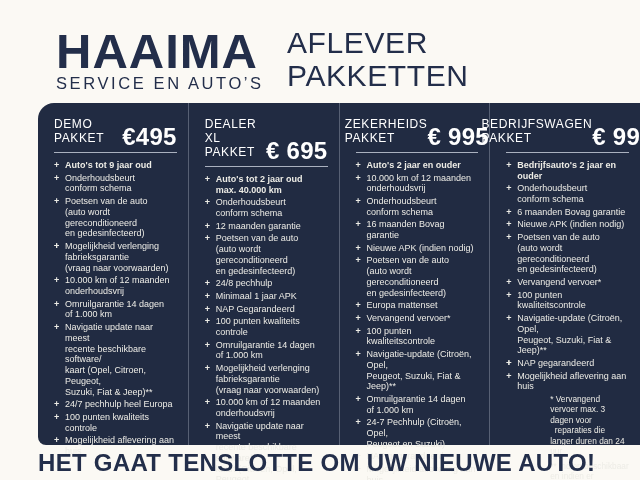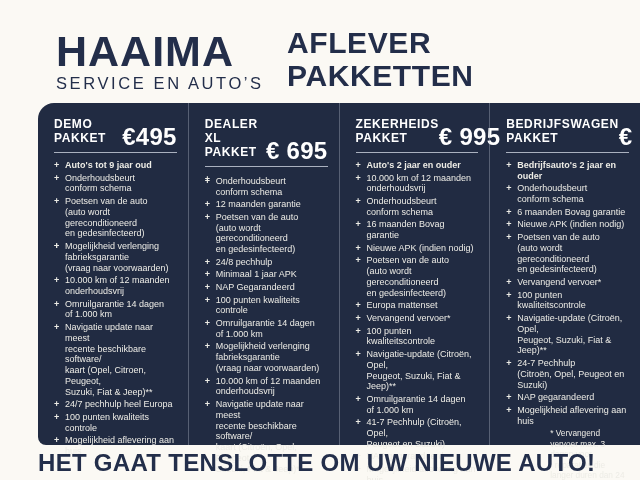--- a/index.html
+++ b/index.html
@@ -13,21 +13,21 @@
   body{
     background:var(--bg);
     font-family:"Liberation Sans","DejaVu Sans",sans-serif;
     position:relative;
     overflow:hidden;
   }
   
   .header{position:absolute;left:0;top:0;width:640px;height:103px;}
   .logo{position:absolute;left:56px;top:30px;color:var(--navy);}
   .logo-name{
-    font-size:43px;font-weight:800;letter-spacing:1px;line-height:42px;
+    font-size:49px;font-weight:800;letter-spacing:1px;line-height:42px;
   }
   .logo-sub{
     font-size:16.5px;font-weight:400;letter-spacing:2.6px;line-height:20px;margin-top:1px;
   }
   .page-title{
     position:absolute;left:287px;top:26px;color:var(--navy);
     font-size:30px;font-weight:800;line-height:33px;letter-spacing:0.5px;
   }
   
   .panel{
@@ -36,27 +36,27 @@
     border-radius:16px 0 0 8px;
     display:flex;
     color:var(--ink);
   }
   .pkg-col{
     flex:1 1 0;
     padding:14px 11px 10px 16px;
     display:flex;flex-direction:column;
     min-width:0;
   }
-  .pkg-col + .pkg-col{border-left:1px solid rgba(176,184,200,0.38);}
+  .pkg-col + .pkg-col{border-left:1px solid rgba(176,184,200,0.38);align-items:center;}
   .pkg-head{
     display:flex;justify-content:space-between;align-items:flex-end;
     color:#ffffff;
   }
   .pkg-name{
-    font-size:12px;font-weight:700;letter-spacing:0.6px;line-height:14px;
+    font-size:12px;font-weight:400;letter-spacing:0.6px;line-height:14px;
     white-space:pre-line;
   }
   .pkg-price{
     font-size:24px;font-weight:800;letter-spacing:0.3px;line-height:16px;white-space:nowrap;
   }
   .pkg-rule{
     border:none;border-top:1.5px solid #aab1bf;
     margin:7px 0 7px 0;width:100%;
   }
   .pkg-list{list-style:none;}
@@ -132,21 +132,22 @@
   </div>
 
   <div class="pkg-col">
     <div class="pkg-head">
       <div class="pkg-name">DEALER XL
 PAKKET</div>
       <div class="pkg-price">€ 695</div>
     </div>
     <hr class="pkg-rule">
     <ul class="pkg-list">
-        <li><span class="plus">+</span></li>
+        <li><span class="plus">+</span><span class="item-text">Auto's tot 2 jaar oud
+max. 40.000 km</span></li>
         <li><span class="plus">+</span><span class="item-text">Onderhoudsbeurt
 conform schema</span></li>
         <li><span class="plus">+</span><span class="item-text">12 maanden garantie</span></li>
         <li><span class="plus">+</span><span class="item-text">Poetsen van de auto
 (auto wordt gereconditioneerd
 en gedesinfecteerd)</span></li>
         <li><span class="plus">+</span><span class="item-text">24/8 pechhulp</span></li>
         <li><span class="plus">+</span><span class="item-text">Minimaal 1 jaar APK</span></li>
         <li><span class="plus">+</span><span class="item-text">NAP Gegarandeerd</span></li>
         <li><span class="plus">+</span><span class="item-text">100 punten kwaliteits controle</span></li>
@@ -182,21 +183,21 @@
         <li><span class="plus">+</span><span class="item-text">Poetsen van de auto
 (auto wordt gereconditioneerd
 en gedesinfecteerd)</span></li>
         <li><span class="plus">+</span><span class="item-text">Europa mattenset</span></li>
         <li><span class="plus">+</span><span class="item-text">Vervangend vervoer*</span></li>
         <li><span class="plus">+</span><span class="item-text">100 punten kwaliteitscontrole</span></li>
         <li><span class="plus">+</span><span class="item-text">Navigatie-update (Citroën, Opel,
 Peugeot, Suzuki, Fiat &amp; Jeep)**</span></li>
         <li><span class="plus">+</span><span class="item-text">Omruilgarantie 14 dagen
 of 1.000 km</span></li>
-        <li><span class="plus">+</span><span class="item-text">41-7 Pechhulp (Citroën, Opel,
+        <li><span class="plus">+</span><span class="item-text">24-7 Pechhulp (Citroën, Opel,
 Peugeot en Suzuki)</span></li>
         <li><span class="plus">+</span><span class="item-text">NAP gegarandeerd</span></li>
         <li><span class="plus">+</span><span class="item-text">Mogelijkheid aflevering aan huis</span></li>
       </ul>
   </div>
 
   <div class="pkg-col">
     <div class="pkg-head">
       <div class="pkg-name">BEDRIJFSWAGEN
 PAKKET</div>
@@ -209,22 +210,21 @@
 conform schema</span></li>
         <li><span class="plus">+</span><span class="item-text">6 maanden Bovag garantie</span></li>
         <li><span class="plus">+</span><span class="item-text">Nieuwe APK (indien nodig)</span></li>
         <li><span class="plus">+</span><span class="item-text">Poetsen van de auto
 (auto wordt gereconditioneerd
 en gedesinfecteerd)</span></li>
         <li><span class="plus">+</span><span class="item-text">Vervangend vervoer*</span></li>
         <li><span class="plus">+</span><span class="item-text">100 punten kwaliteitscontrole</span></li>
         <li><span class="plus">+</span><span class="item-text">Navigatie-update (Citroën, Opel,
 Peugeot, Suzuki, Fiat &amp; Jeep)**</span></li>
-        <li><span class="plus">+</span><span class="item-text">24-7 Pechhulp
-(Citroën, Opel, Peugeot en Suzuki)</span></li>
+        <li><span class="plus">+</span></li>
         <li><span class="plus">+</span><span class="item-text">NAP gegarandeerd</span></li>
         <li><span class="plus">+</span><span class="item-text">Mogelijkheid aflevering aan huis</span></li>
       </ul>
     <ul class="footnotes">
         <li>* Vervangend vervoer max. 3 dagen voor
 &nbsp;&nbsp;reparaties die langer duren dan 24 uur</li>
         <li>** Indien beschikbaar en indien er
 &nbsp;&nbsp;&nbsp;navigatie in de auto zit.</li>
       </ul>
   </div>

